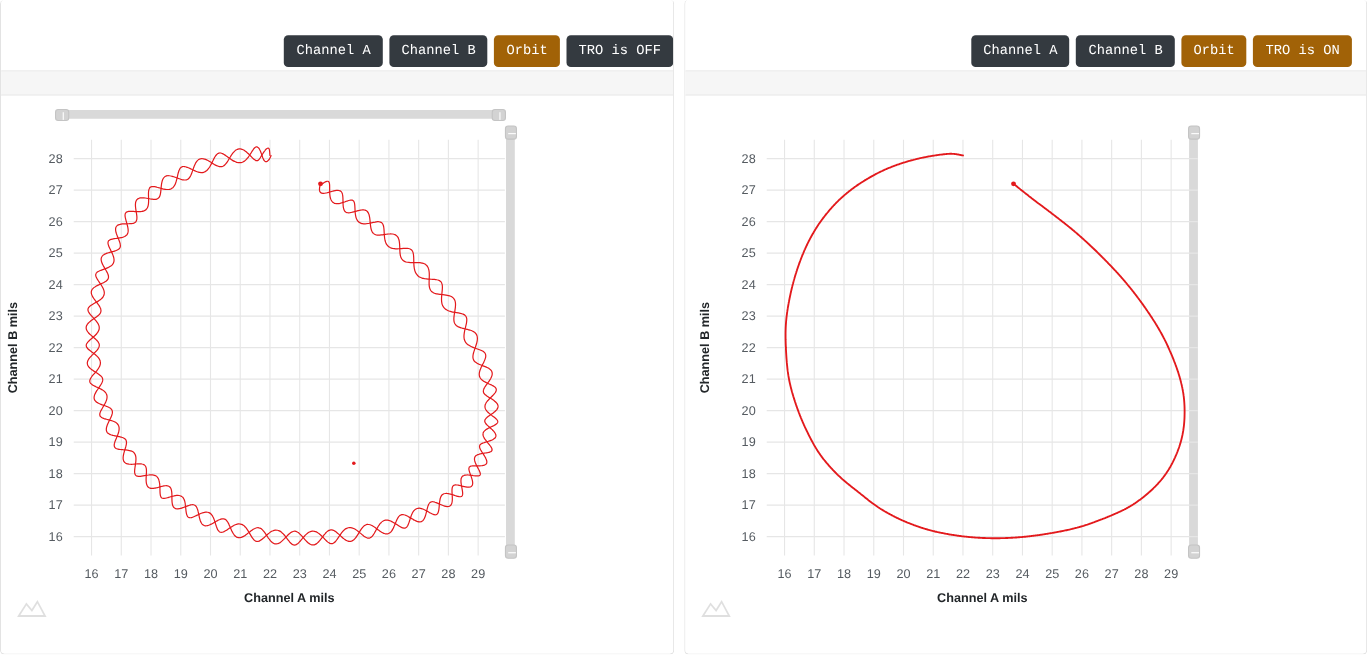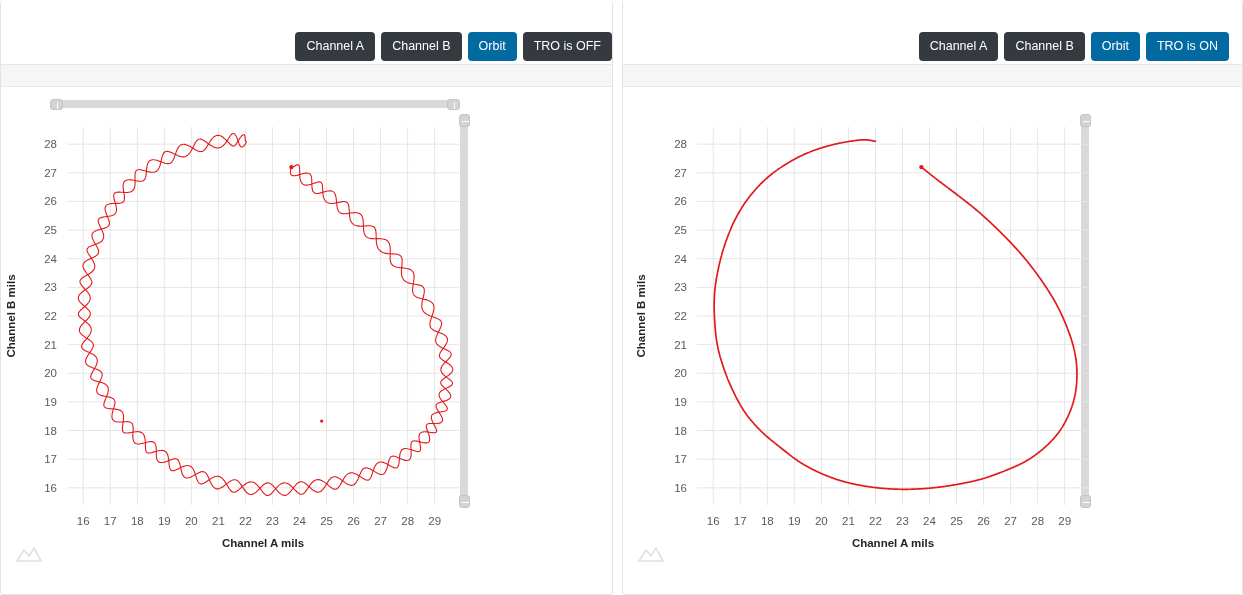--- a/index.html
+++ b/index.html
@@ -30,34 +30,34 @@
     height: 65px;
     background: #ffffff;
     border-bottom: 1px solid #e7e7e7;
     display: flex;
     align-items: center;
     justify-content: flex-end;
     padding-right: 0px;
   }
   .btn-group { display: flex; gap: 6px; }
   .btn {
-    font-family: Liberation Sans, sans-serif;
+    font-family: Liberation Mono, monospace;
     font-size: 12.5px;
     line-height: 1;
     padding: 8px 11px 9px 11px;
     border-radius: 4px;
     border: none;
     color: #ffffff;
     cursor: pointer;
     white-space: nowrap;
     font-weight: 400;
     margin-top: 29px;
   }
   .btn.dark  { background: #343a40; }
-  .btn.green { background: #0369a1; }
+  .btn.green { background: #a16207; }
 
   
   .subheader {
     height: 22px;
     background: #f6f6f6;
     border-bottom: 1px solid #e7e7e7;
   }
 
   
   .plotcard {

